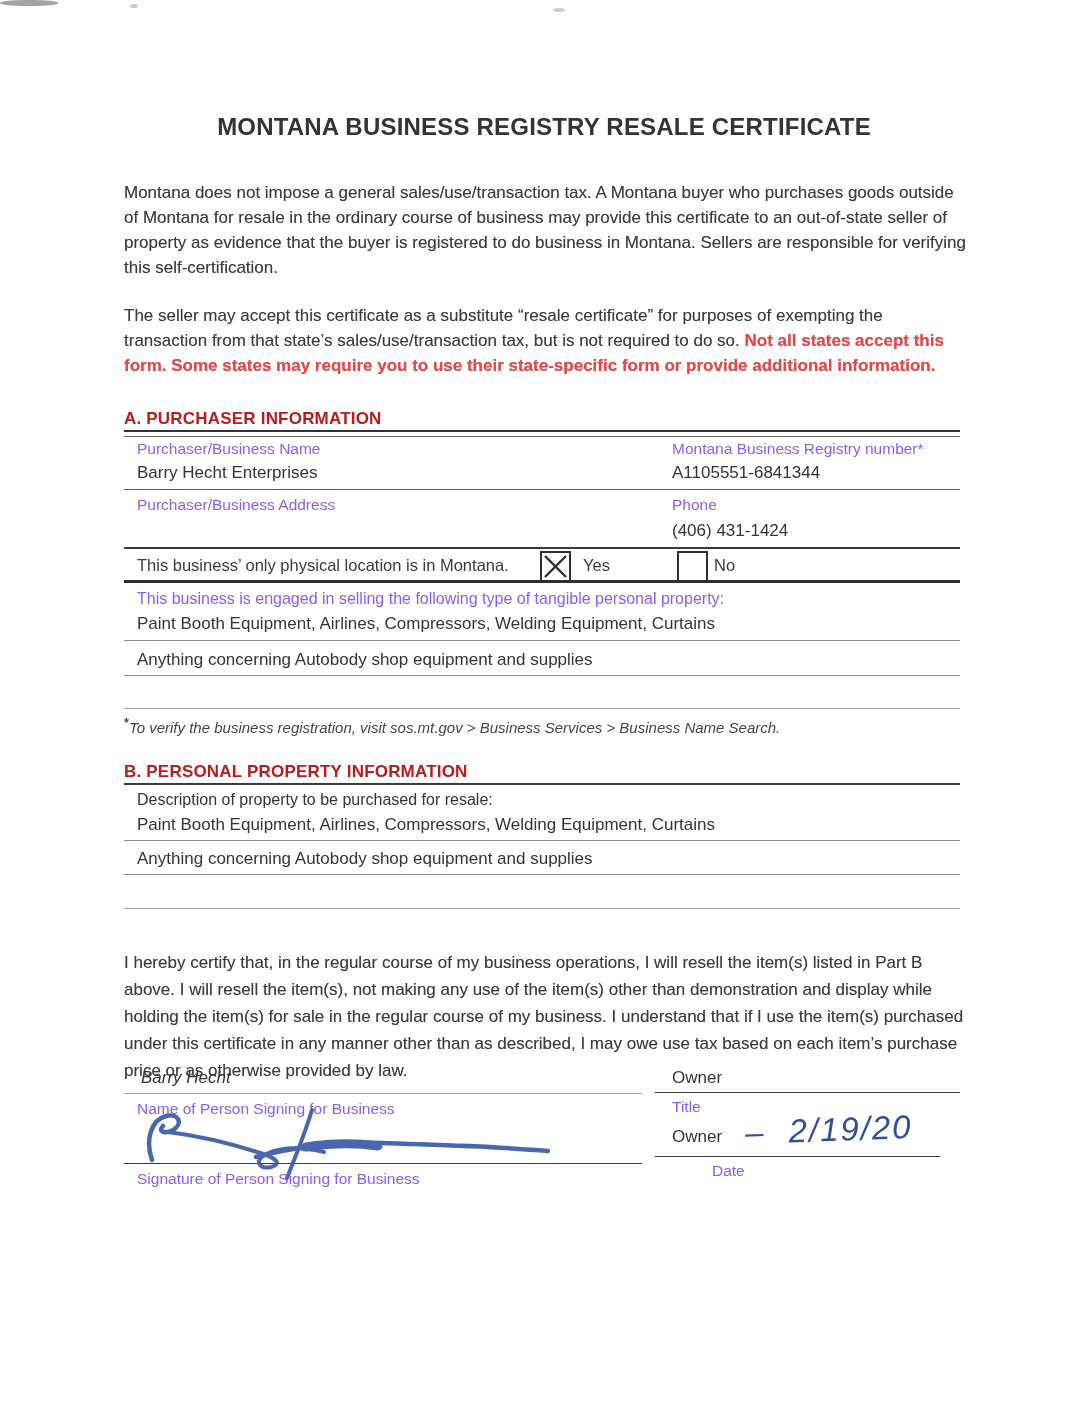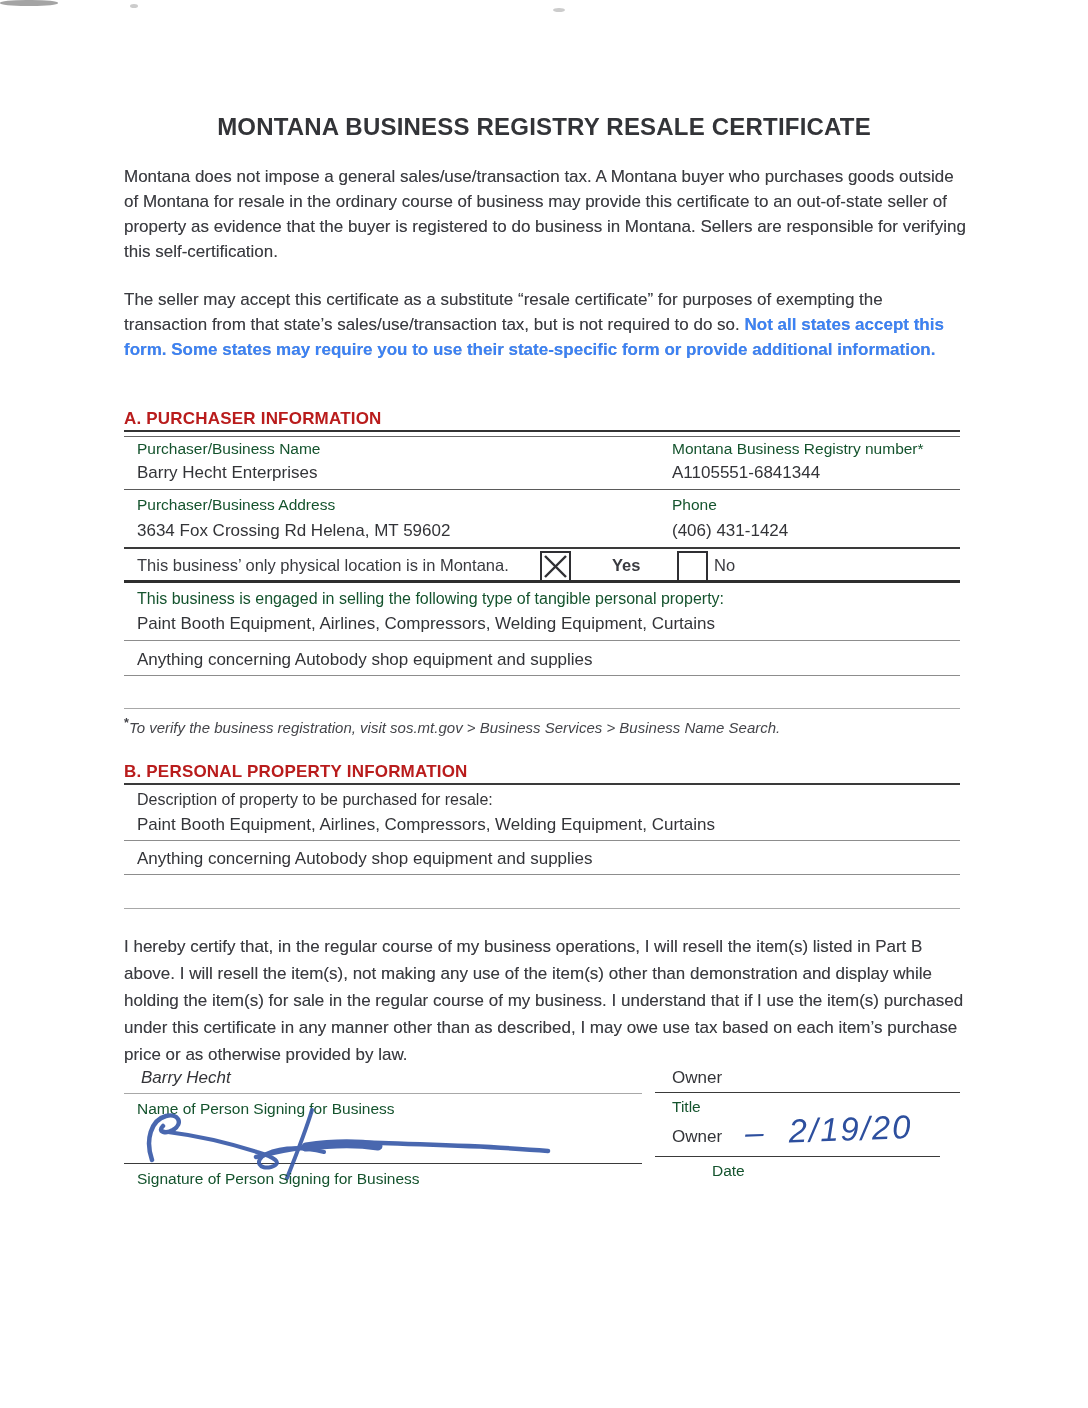--- a/index.html
+++ b/index.html
@@ -14,32 +14,33 @@
   }
   .abs{position:absolute;}
   .doc-title{
     width:100%;text-align:center;
     font-size:24px;font-weight:bold;color:#333438;
     letter-spacing:.2px;
   }
   .para{
     font-size:17px;line-height:25px;color:#3a3b40;
     text-shadow:0 0 .5px rgba(60,60,65,.45);
+    margin-top:16px;
   }
-  .b{font-weight:bold;color:#3b82f6;}
+  .b{font-weight:bold;color:#ef4444;}
   .sec-head{
     font-size:17px;font-weight:bold;color:#b91c1c;letter-spacing:.2px;
   }
   .rule{border-top:1px solid #8d8d8d;height:0;}
   .rule-med{border-top:1px solid #5a5a5a;height:0;}
   .rule-dark{border-top:2px solid #3a3a3a;height:0;}
   .rule-thick{border-top:3px solid #2e2e2e;height:0;}
   .rule-double{height:4px;border-top:2px solid #333;border-bottom:1px solid #666;}
   .rule-faint{border-top:1px solid #a8a8a8;height:0;}
-  .f-label{font-size:15.5px;color:#14532d;}
+  .f-label{font-size:15.5px;color:#8b5cf6;}
   .f-value{font-size:17px;color:#333438;}
   .footnote{font-size:15px;font-style:italic;color:#44454a;}
   .checkbox{
     width:27px;height:27px;border:2px solid #2f2f33;background:#fff;
     display:flex;align-items:center;justify-content:center;
   }
   .cb-label{font-size:16.5px;color:#3a3b40;}
   .hand{
     color:#2d4f9e;font-style:italic;font-size:33px;
     letter-spacing:2px;word-spacing:12px;
@@ -69,33 +70,32 @@
 
   <div class="abs f-label" style="left:137px;top:440px;">Purchaser/Business Name</div>
   <div class="abs f-label" style="left:672px;top:440px;">Montana Business Registry number*</div>
   <div class="abs f-value" style="left:137px;top:463px;">Barry Hecht Enterprises</div>
   <div class="abs f-value" style="left:672px;top:463px;">A1105551-6841344</div>
 
   <div class="abs rule-med" style="left:124px;top:489px;width:836px;"></div>
 
   <div class="abs f-label" style="left:137px;top:496px;">Purchaser/Business Address</div>
   <div class="abs f-label" style="left:672px;top:496px;">Phone</div>
-  <div class="abs f-value" style="left:137px;top:521px;">3634 Fox Crossing Rd Helena, MT 59602</div>
   <div class="abs f-value" style="left:672px;top:521px;">(406) 431-1424</div>
 
   <div class="abs rule-dark" style="left:124px;top:547px;width:836px;"></div>
 
   <div class="abs cb-label" style="left:137px;top:556px;">This business’ only physical location is in Montana.</div>
   <div class="abs checkbox" style="left:540px;top:551px;">
     <svg width="27" height="27" viewBox="0 0 27 27">
       <line x1="3" y1="3" x2="24" y2="24" stroke="#2f2f33" stroke-width="2.4"></line>
       <line x1="24" y1="3" x2="3" y2="24" stroke="#2f2f33" stroke-width="2.4"></line>
     </svg>
   </div>
-  <div class="abs cb-label" style="left:612px;top:556px;font-weight:bold;">Yes</div>
+  <div class="abs cb-label" style="left:583px;top:556px;">Yes</div>
   <div class="abs checkbox" style="left:677px;top:551px;"></div>
   <div class="abs cb-label" style="left:714px;top:556px;">No</div>
 
   <div class="abs rule-thick" style="left:124px;top:580px;width:836px;"></div>
 
   <div class="abs f-label" style="left:137px;top:590px;font-size:16px;">This business is engaged in selling the following type of tangible personal property:</div>
   <div class="abs f-value" style="left:137px;top:614px;">Paint Booth Equipment, Airlines, Compressors, Welding Equipment, Curtains</div>
   <div class="abs rule" style="left:124px;top:640px;width:836px;"></div>
   <div class="abs f-value" style="left:137px;top:650px;">Anything concerning Autobody shop equipment and supplies</div>
   <div class="abs rule" style="left:124px;top:675px;width:836px;"></div>

